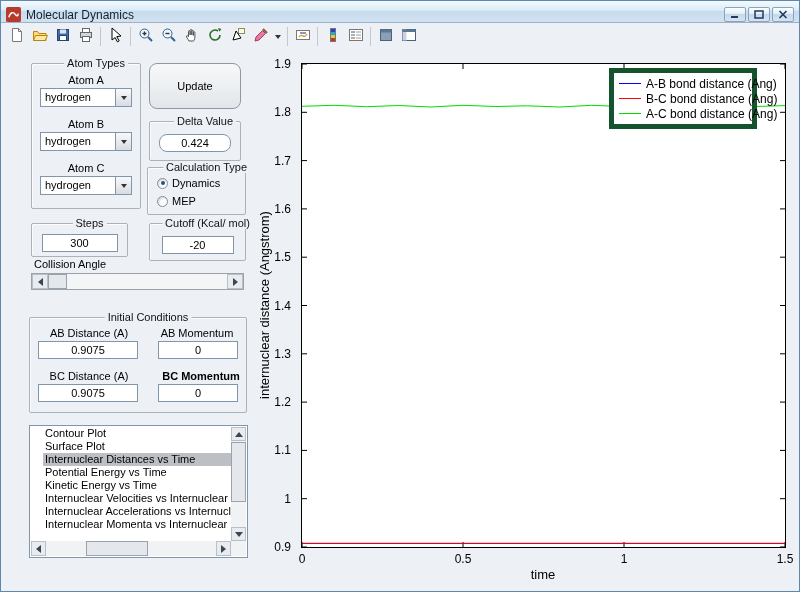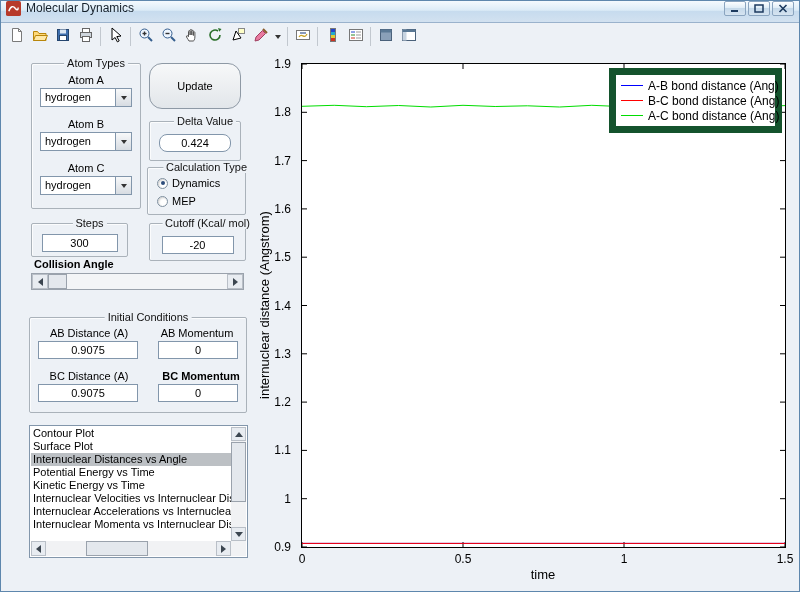--- a/index.html
+++ b/index.html
@@ -6,21 +6,21 @@
     --figbg:#edf1f6;
     --ctl-border:#8296ab;
     --grp-border:#aab2ba;
   }
   *{box-sizing:border-box;margin:0;padding:0;}
   html,body{width:800px;height:592px;background:#fff;font-family:"Liberation Sans",sans-serif;}
   #window{position:relative;width:800px;height:592px;background:var(--figbg);
     border:1px solid #5e87ad;overflow:hidden;font-size:11px;color:#000;}
 
   
-  .titlebar{position:absolute;top:0;left:0;right:0;height:22px;display:flex;align-items:flex-start;
+  .titlebar{position:absolute;top:0;left:0;right:0;height:22px;display:flex;align-items:flex-end;
     padding:0 5px;background:linear-gradient(#f4fafe 0%,#dcebf7 45%,#c6dbee 46%,#d2e1f0 100%);
     border-bottom:1px solid #9ab2cc;}
   .app-icon{width:15px;height:15px;display:inline-flex;}
   .title-text{font-size:12px;margin-left:5px;color:#15202b;}
   .win-controls{margin-left:auto;display:flex;gap:2px;}
   .win-btn{width:22px;height:15px;border:1px solid #8aa4bf;border-radius:2px;cursor:default;
     background:linear-gradient(#fdfeff,#dcebf6 50%,#c5d9ea 50%,#d6e4f1);
     display:flex;align-items:center;justify-content:center;padding:0;}
 
   
@@ -46,21 +46,21 @@
   .combo-btn{width:16px;border-left:1px solid var(--ctl-border);
     background:linear-gradient(#f8f9fa,#d7dce2);display:flex;align-items:center;justify-content:center;}
   .combo-arrow{width:0;height:0;border-left:3.5px solid transparent;border-right:3.5px solid transparent;
     border-top:4px solid #333;}
 
   
   .edit{position:absolute;height:18px;border:1px solid var(--ctl-border);background:#fff;
     text-align:center;font-size:11px;font-family:inherit;padding:0;}
 
   
-  .push-btn{position:absolute;border:1px solid #8e99a5;border-radius:13px;font-family:inherit;
+  .push-btn{position:absolute;border:1px solid #8e99a5;border-radius:8px;font-family:inherit;
     font-size:11px;background:linear-gradient(#f7f8f9,#e2e6ea);}
 
   
   .radio-row{position:absolute;left:9px;display:flex;align-items:center;gap:4px;}
   .radio{width:11px;height:11px;border-radius:50%;border:1px solid #7e8f9f;background:#fff;
     position:relative;box-shadow:inset 1px 1px 2px rgba(0,0,0,.18);}
   .radio.checked::after{content:'';position:absolute;left:2.5px;top:2.5px;width:4px;height:4px;
     border-radius:50%;background:#2e4d7b;}
 
   
@@ -69,21 +69,21 @@
     border:1px solid #b9bfc7;}
   .hs-thumb{width:19px;background:#e4e8ed;border:1px solid #9aa2ac;}
   .hs-track{flex:1;}
   .tri-left{width:0;height:0;border-top:4px solid transparent;border-bottom:4px solid transparent;border-right:5px solid #3c4650;}
   .tri-right{width:0;height:0;border-top:4px solid transparent;border-bottom:4px solid transparent;border-left:5px solid #3c4650;}
   .tri-up{width:0;height:0;border-left:4px solid transparent;border-right:4px solid transparent;border-bottom:5px solid #3c4650;}
   .tri-down{width:0;height:0;border-left:4px solid transparent;border-right:4px solid transparent;border-top:5px solid #3c4650;}
 
   
   .listbox{position:absolute;background:#fff;border:1px solid var(--ctl-border);}
-  .list-items{position:absolute;left:1px;top:1px;right:16px;bottom:16px;overflow:hidden;}
+  .list-items{position:absolute;left:1px;top:1px;right:16px;bottom:16px;overflow:hidden;padding-left:12px;}
   .list-item{height:13px;line-height:13px;padding-left:2px;white-space:nowrap;overflow:hidden;}
   .list-item.selected{background:#bcc0c4;}
   .vscroll{position:absolute;top:1px;right:1px;bottom:16px;width:15px;background:#f1f2f4;}
   .vscroll .sb-btn{position:absolute;left:0;right:0;height:14px;background:#e8ecf1;border:1px solid #b9bfc7;
     display:flex;align-items:center;justify-content:center;}
   .v-thumb{position:absolute;left:0;right:0;background:#e4e8ed;border:1px solid #9aa2ac;}
   .lb-hscroll{position:absolute;left:1px;bottom:1px;right:16px;height:15px;background:#f1f2f4;}
   .lb-hscroll .sb-btn{position:absolute;top:0;bottom:0;width:15px;background:#e8ecf1;border:1px solid #b9bfc7;
     display:flex;align-items:center;justify-content:center;}
   .h-thumb{position:absolute;top:0;bottom:0;background:#e4e8ed;border:1px solid #9aa2ac;}
@@ -92,21 +92,21 @@
   
   #axes-box{position:absolute;left:300px;top:62px;width:485px;height:485px;background:#fff;border:1px solid #000;}
   #plot-svg{position:absolute;inset:0;width:100%;height:100%;}
   #yticks{position:absolute;left:250px;top:63px;width:46px;height:483px;}
   .ytick{position:absolute;right:6px;transform:translateY(-50%);font-size:12px;}
   #xticks{position:absolute;left:301px;top:551px;width:483px;height:14px;}
   .xtick{position:absolute;top:0;transform:translateX(-50%);font-size:12px;}
   .ylabel{position:absolute;left:263px;top:304px;transform:translate(-50%,-50%) rotate(-90deg);
     font-size:13px;white-space:nowrap;}
   .xlabel{position:absolute;left:542px;top:566px;transform:translateX(-50%);font-size:13px;}
-  #legend{position:absolute;left:608px;top:67px;width:173px;background:#fff;border:7px solid #14532d;padding:3px 0;}
+  #legend{position:absolute;left:608px;top:67px;width:148px;background:#fff;border:5px solid #14532d;padding:3px 0;}
   .legend-row{display:flex;align-items:center;height:15px;padding:0 5px;}
   .legend-line{width:22px;height:1px;margin-right:5px;flex:none;}
   .legend-text{font-size:12px;white-space:nowrap;}
 </style>
 </head>
 <body>
 
 <div id="window">
 
   <div class="titlebar">
@@ -303,21 +303,21 @@
   <div class="group" style="left:30px;top:222px;width:97px;height:34px;">
     <span class="group-label">Steps</span>
     <input class="edit" style="left: 50%; transform: translateX(-50%); top: 10px; width: 76px;" value="300">
   </div>
 
   <div class="group" style="left:148px;top:222px;width:97px;height:38px;">
     <span class="group-label">Cutoff (Kcal/ mol)</span>
     <input class="edit" style="left: 50%; transform: translateX(-50%); top: 12px; width: 72px;" value="-20">
   </div>
 
-  <div style="position:absolute;left:33px;top:257px;font-weight:bold;">Collision Angle</div>
+  <div style="position:absolute;left:33px;top:257px;">Collision Angle</div>
   <div class="hscroll" style="left:30px;top:272px;width:213px;height:17px;">
     <span class="hs-btn">
         <span class="tri-left"></span>
       </span>
     <span class="hs-thumb"></span>
     <span class="hs-track"></span>
     <span class="hs-btn">
         <span class="tri-right"></span>
       </span>
   </div>
@@ -331,21 +331,21 @@
     <div class="field-label" style="top:52px;left:4px;right:auto;width:110px;">BC Distance (A)</div>
     <div class="field-label" style="top:52px;left:126px;right:auto;width:90px;font-weight:bold;">BC Momentum</div>
     <input class="edit" style="left: 8px; top: 66px; width: 100px;" value="0.9075">
     <input class="edit" style="left: 128px; top: 66px; width: 80px;" value="0">
   </div>
 
   <div class="listbox" style="left:28px;top:424px;width:219px;height:133px;">
     <div class="list-items" id="list-items">
         <div class="list-item">Contour Plot</div>
         <div class="list-item">Surface Plot</div>
-        <div class="list-item selected">Internuclear Distances vs Angle</div>
+        <div class="list-item selected">Internuclear Distances vs Time</div>
         <div class="list-item">Potential Energy vs Time</div>
         <div class="list-item">Kinetic Energy vs Time</div>
         <div class="list-item">Internuclear Velocities vs Internuclear Distance</div>
         <div class="list-item">Internuclear Accelerations vs Internuclear Dista</div>
         <div class="list-item">Internuclear Momenta vs Internuclear Distance</div>
       </div>
     <div class="vscroll">
       <span class="sb-btn" style="top:0">
           <span class="tri-up"></span>
         </span>

